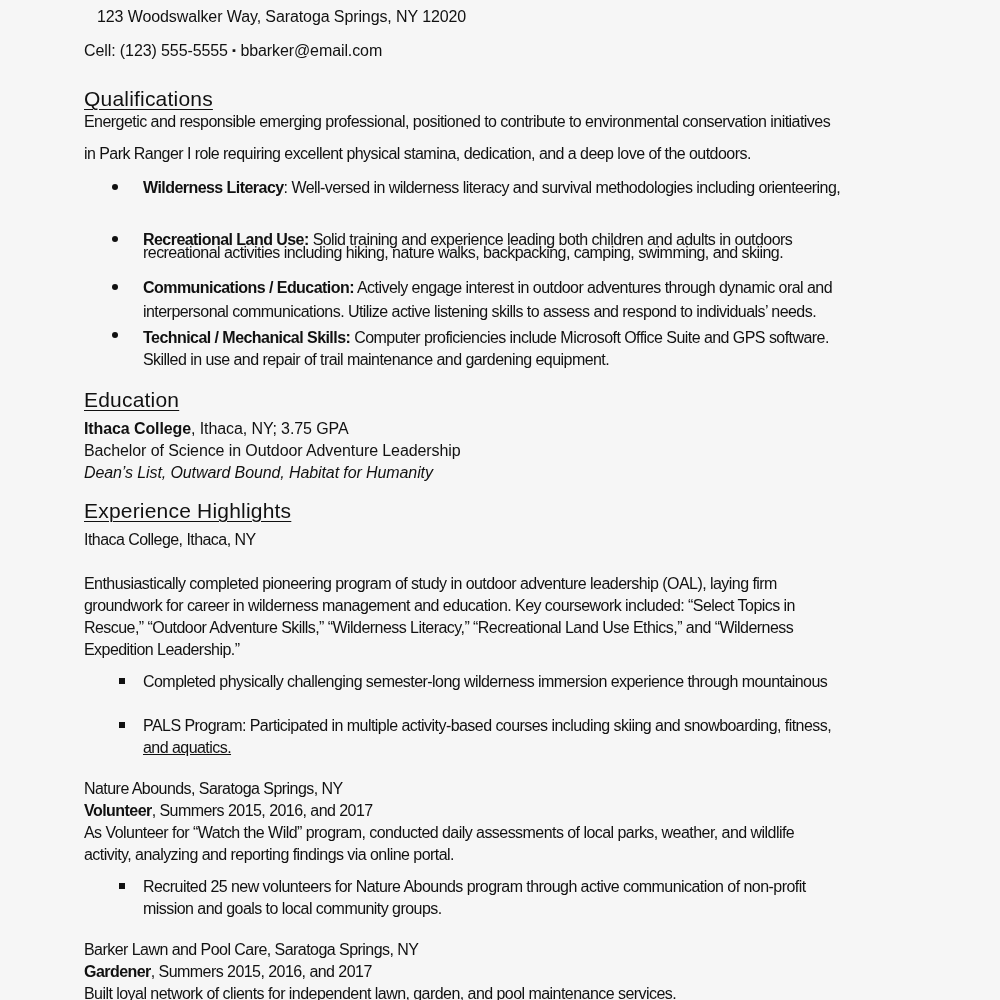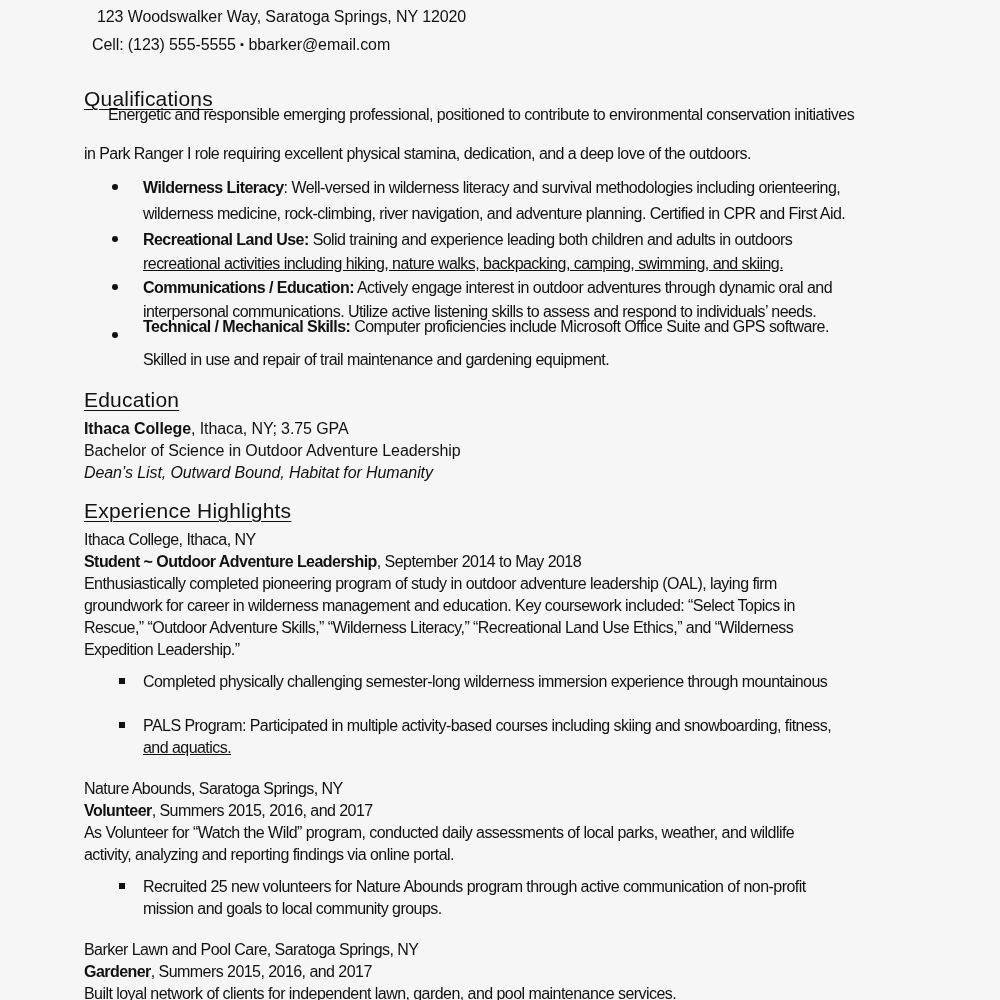--- a/index.html
+++ b/index.html
@@ -19,55 +19,53 @@
   .dot::before { content: ""; display: inline-block; width: 6px; height: 6px; border-radius: 50%; background: #111; vertical-align: middle; margin-top: -3px; }
   .sq::before { content: ""; display: inline-block; width: 6px; height: 6px; background: #111; vertical-align: middle; margin-top: -3px; }
   .bl { left: 143px; }
 </style>
 </head>
 <body>
 
 <div class="page">
 
   <div class="line" style="top:6px;margin-left:13px;">123 Woodswalker Way, Saratoga Springs, NY 12020</div>
-  <div class="line" style="top:33px;margin-left:8px;">
+  <div class="line" style="top:39px;">
     <span>Cell: (123) 555-5555</span>
     <span style="font-size:11px;vertical-align:2px;">▪</span>
     <span>bbarker@email.com</span>
   </div>
 
   <div class="heading" style="top:86px;">Qualifications</div>
-  <div class="line narrow" style="top:104px;margin-left:24px;">Energetic and responsible emerging professional, positioned to contribute to environmental conservation initiatives</div>
+  <div class="line narrow" style="top:111px;">Energetic and responsible emerging professional, positioned to contribute to environmental conservation initiatives</div>
   <div class="line narrow" style="top:143px;">in Park Ranger I role requiring excellent physical stamina, dedication, and a deep love of the outdoors.</div>
 
   <span class="bullet dot" style="top:177px;"></span>
   <div class="line narrow bl" style="top:177px;"><span class="bold">Wilderness Literacy</span><span>: Well-versed in wilderness literacy and survival methodologies including orienteering,</span></div>
-  <div class="line narrow bl" style="top:203px;">wilderness medicine, rock-climbing, river navigation, and adventure planning. Certified in CPR and First Aid.</div>
 
   <span class="bullet dot" style="top:229px;"></span>
   <div class="line narrow bl" style="top:229px;"><span class="bold">Recreational Land Use:</span><span> Solid training and experience leading both children and adults in outdoors</span></div>
-  <div class="line narrow bl" style="top:253px;text-decoration:underline;">recreational activities including hiking, nature walks, backpacking, camping, swimming, and skiing.</div>
+  <div class="line narrow bl" style="top:242px;">recreational activities including hiking, nature walks, backpacking, camping, swimming, and skiing.</div>
 
   <span class="bullet dot" style="top:277px;"></span>
   <div class="line narrow bl" style="top:277px;"><span class="bold">Communications / Education:</span><span> Actively engage interest in outdoor adventures through dynamic oral and</span></div>
   <div class="line narrow bl" style="top:301px;">interpersonal communications. Utilize active listening skills to assess and respond to individuals’ needs.</div>
 
   <span class="bullet dot" style="top:325px;"></span>
-  <div class="line narrow bl" style="top:316px;text-align:right;"><span class="bold">Technical / Mechanical Skills:</span><span> Computer proficiencies include Microsoft Office Suite and GPS software.</span></div>
+  <div class="line narrow bl" style="top:327px;text-align:right;"><span class="bold">Technical / Mechanical Skills:</span><span> Computer proficiencies include Microsoft Office Suite and GPS software.</span></div>
   <div class="line narrow bl" style="top:349px;">Skilled in use and repair of trail maintenance and gardening equipment.</div>
 
   <div class="heading" style="top:387px;">Education</div>
   <div class="line" style="top:418px;"><span class="bold">Ithaca College</span><span>, Ithaca, NY; 3.75 GPA</span></div>
   <div class="line" style="top:440px;">Bachelor of Science in Outdoor Adventure Leadership</div>
   <div class="line ital" style="top:462px;">Dean’s List, Outward Bound, Habitat for Humanity</div>
 
   <div class="heading" style="top:498px;">Experience Highlights</div>
 
   <div class="line narrow" style="top:529px;text-align:right;">Ithaca College, Ithaca, NY</div>
-  <div class="line narrow" style="top:551px;"><span class="bold">Student ~ Outdoor Adventure Leadership</span><span>, September 2014 to May 2018</span></div>
   <div class="line narrow" style="top:573px;">Enthusiastically completed pioneering program of study in outdoor adventure leadership (OAL), laying firm</div>
   <div class="line narrow" style="top:595px;">groundwork for career in wilderness management and education. Key coursework included: “Select Topics in</div>
   <div class="line narrow" style="top:617px;">Rescue,” “Outdoor Adventure Skills,” “Wilderness Literacy,” “Recreational Land Use Ethics,” and “Wilderness</div>
   <div class="line narrow" style="top:639px;">Expedition Leadership.”</div>
 
   <span class="bullet sq" style="top:671px;left:119px;"></span>
   <div class="line narrow bl" style="top:671px;">Completed physically challenging semester-long wilderness immersion experience through mountainous</div>
   <span class="bullet sq" style="top:715px;left:119px;"></span>
   <div class="line narrow bl" style="top:715px;">PALS Program: Participated in multiple activity-based courses including skiing and snowboarding, fitness,</div>
   <div class="line narrow bl" style="top:737px;text-decoration:underline;">and aquatics.</div>

